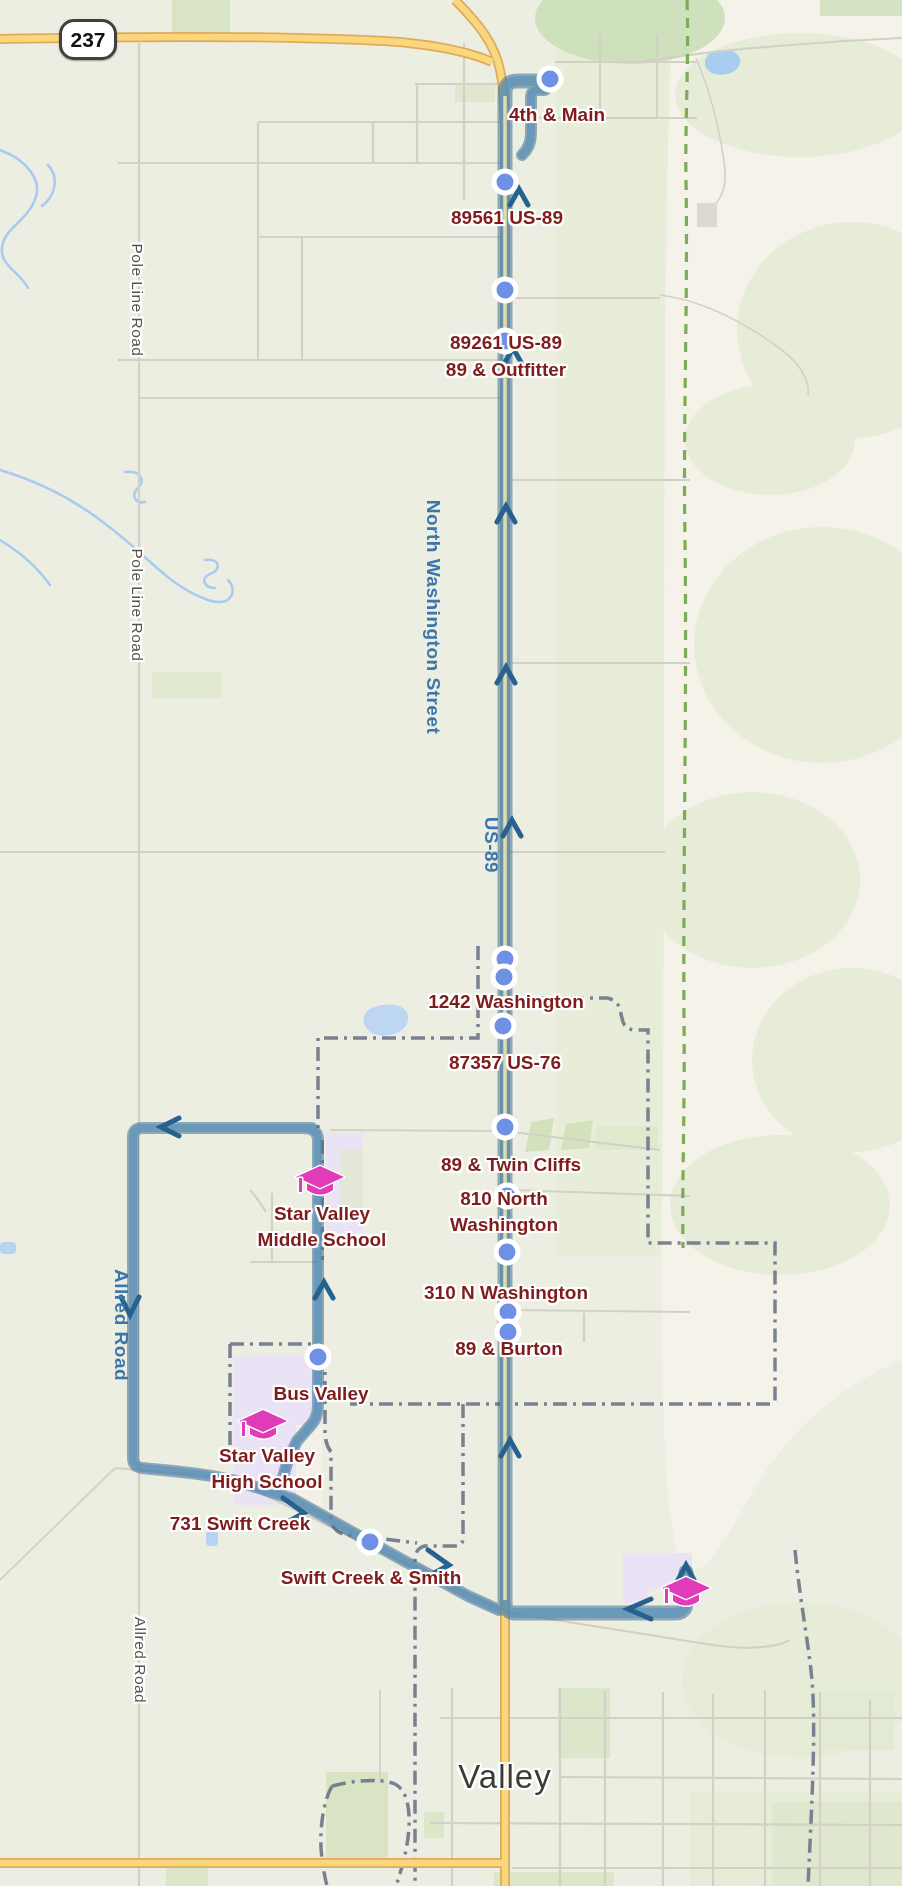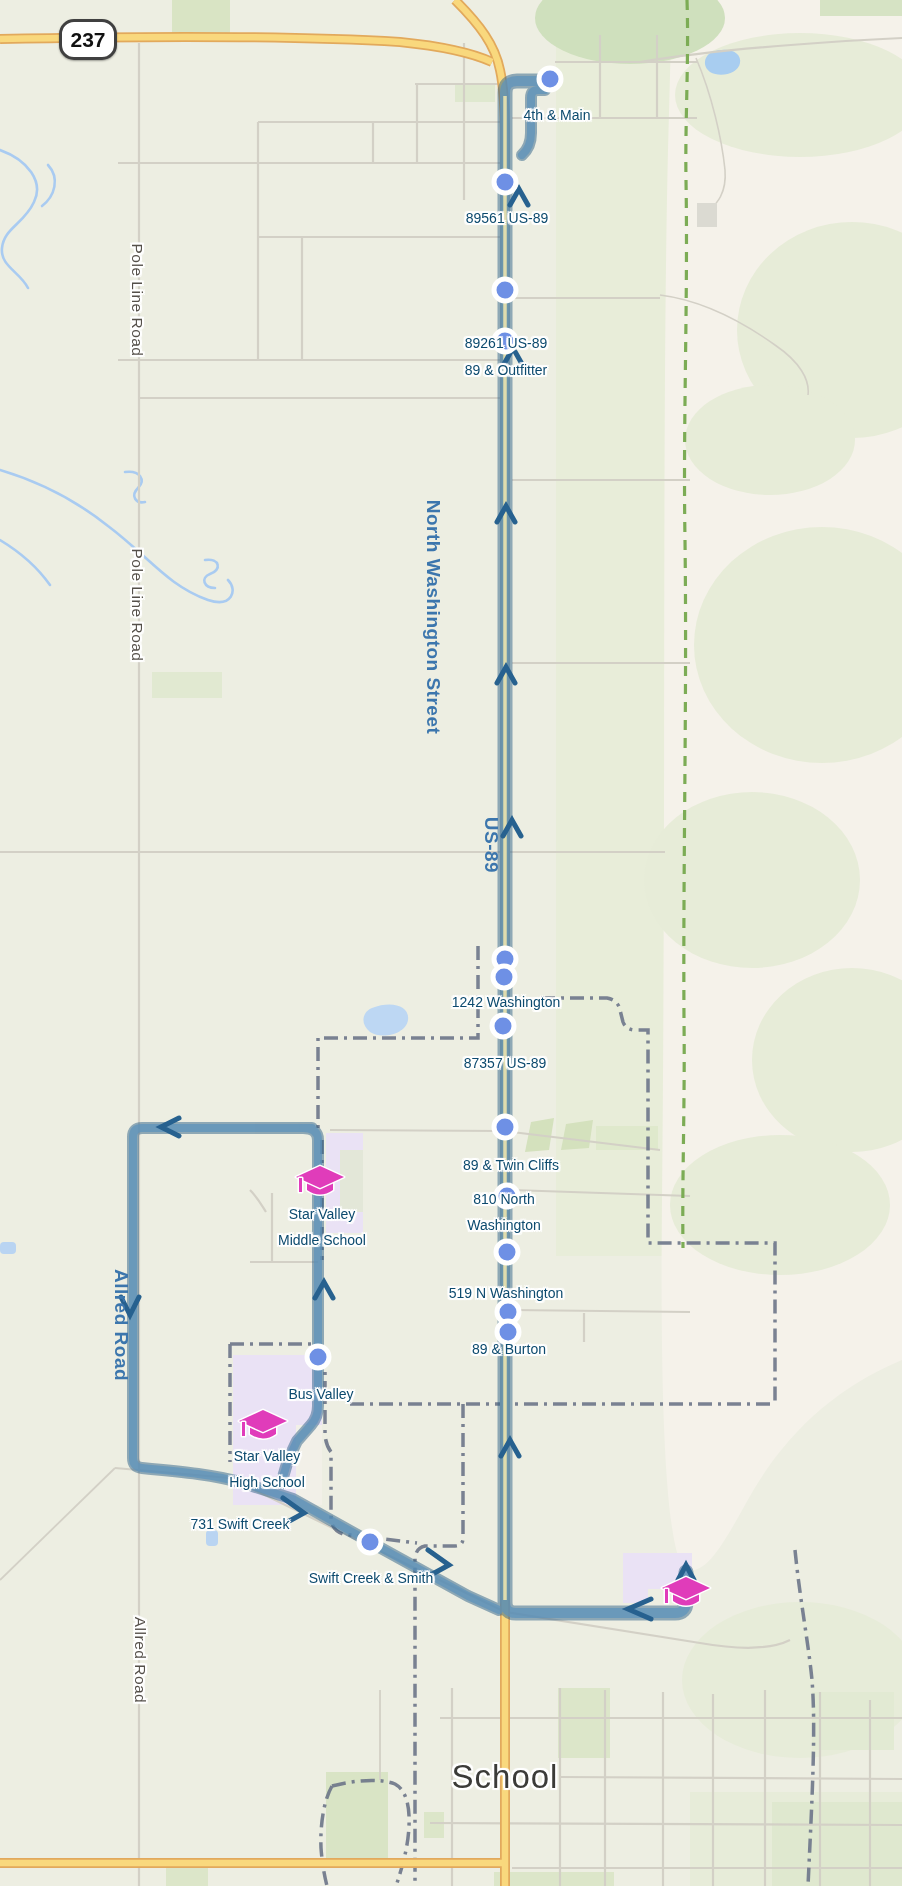--- a/index.html
+++ b/index.html
@@ -3,21 +3,21 @@
 <meta charset="utf-8">
 <style>
   html,body{margin:0;padding:0;background:#edeee2;}
   .map{position:relative;width:902px;height:1886px;overflow:hidden;
        font-family:"Liberation Sans",sans-serif;background:#edeee2;}
   .map svg{position:absolute;left:0;top:0;}
   .lbl{position:absolute;transform:translate(-50%,-50%);white-space:pre-line;text-align:center;pointer-events:none;}
   .halo{text-shadow:-2px 0 0 #fff,2px 0 0 #fff,0 -2px 0 #fff,0 2px 0 #fff,
         -1px -1px 0 #fff,1px 1px 0 #fff,-1px 1px 0 #fff,1px -1px 0 #fff,
         -2px -2px 1px #fff,2px 2px 1px #fff,-2px 2px 1px #fff,2px -2px 1px #fff;}
-  .stop-lbl{color:#0c4a6e;font-size:14px;font-weight:400;line-height:26px;}
+  .stop-lbl{color:#7f1d1d;font-size:19px;font-weight:700;line-height:26px;}
   .road-blue{color:#3c76ad;font-size:19px;font-weight:600;letter-spacing:.5px;}
   .road-gray{color:#55504a;font-size:15.5px;font-weight:400;letter-spacing:.5px;}
   .rot{transform:translate(-50%,-50%) rotate(90deg);}
   .town-lbl{color:#3b3b38;font-size:33px;font-weight:400;letter-spacing:1px;}
   .shield{position:absolute;left:11px;top:19px;width:52px;height:35px;background:#fff;
           border:3px solid #404040;border-radius:15px;display:flex;align-items:center;
           justify-content:center;color:#111;font-size:21px;font-weight:700;
           box-shadow:0 1px 2px rgba(0,0,0,.35);margin-left:48px;}
 </style>
 </head>
@@ -240,36 +240,36 @@
 
   <div class="shield">
     <span>237</span>
   </div>
 
   <div class="lbl stop-lbl halo" style="left:557px;top:115px;">4th &amp; Main</div>
   <div class="lbl stop-lbl halo" style="left:507px;top:218px;">89561 US-89</div>
   <div class="lbl stop-lbl halo" style="left:506px;top:327px;margin-top:16px;">89261 US-89</div>
   <div class="lbl stop-lbl halo" style="left:506px;top:370px;">89 &amp; Outfitter</div>
   <div class="lbl stop-lbl halo" style="left:506px;top:1002px;">1242 Washington</div>
-  <div class="lbl stop-lbl halo" style="left:505px;top:1063px;">87357 US-89</div>
+  <div class="lbl stop-lbl halo" style="left:505px;top:1063px;">87357 US-76</div>
   <div class="lbl stop-lbl halo" style="left:511px;top:1165px;">89 &amp; Twin Cliffs</div>
   <div class="lbl stop-lbl halo" style="left:504px;top:1212px;">810 North
 Washington</div>
-  <div class="lbl stop-lbl halo" style="left:506px;top:1293px;">519 N Washington</div>
+  <div class="lbl stop-lbl halo" style="left:506px;top:1293px;">310 N Washington</div>
   <div class="lbl stop-lbl halo" style="left:509px;top:1349px;">89 &amp; Burton</div>
   <div class="lbl stop-lbl halo" style="left:321px;top:1394px;">Bus Valley</div>
   <div class="lbl stop-lbl halo" style="left:240px;top:1524px;">731 Swift Creek</div>
   <div class="lbl stop-lbl halo" style="left:371px;top:1578px;">Swift Creek &amp; Smith</div>
 
   <div class="lbl stop-lbl halo" style="left:322px;top:1227px;">Star Valley
 Middle School</div>
   <div class="lbl stop-lbl halo" style="left:267px;top:1469px;">Star Valley
 High School</div>
 
   <div class="lbl road-gray rot halo" style="left:137px;top:300px;">Pole Line Road</div>
   <div class="lbl road-gray rot halo" style="left:137px;top:605px;">Pole Line Road</div>
   <div class="lbl road-blue rot" style="left:433px;top:617px;">North Washington Street</div>
   <div class="lbl road-blue rot" style="left:491px;top:845px;">US-89</div>
   <div class="lbl road-blue rot" style="left:121px;top:1325px;">Allred Road</div>
   <div class="lbl road-gray rot halo" style="left:140px;top:1660px;">Allred Road</div>
 
-  <div class="lbl town-lbl halo" style="left:505px;top:1777px;">School</div>
+  <div class="lbl town-lbl halo" style="left:505px;top:1777px;">Valley</div>
 </div>
 
 </body></html>

